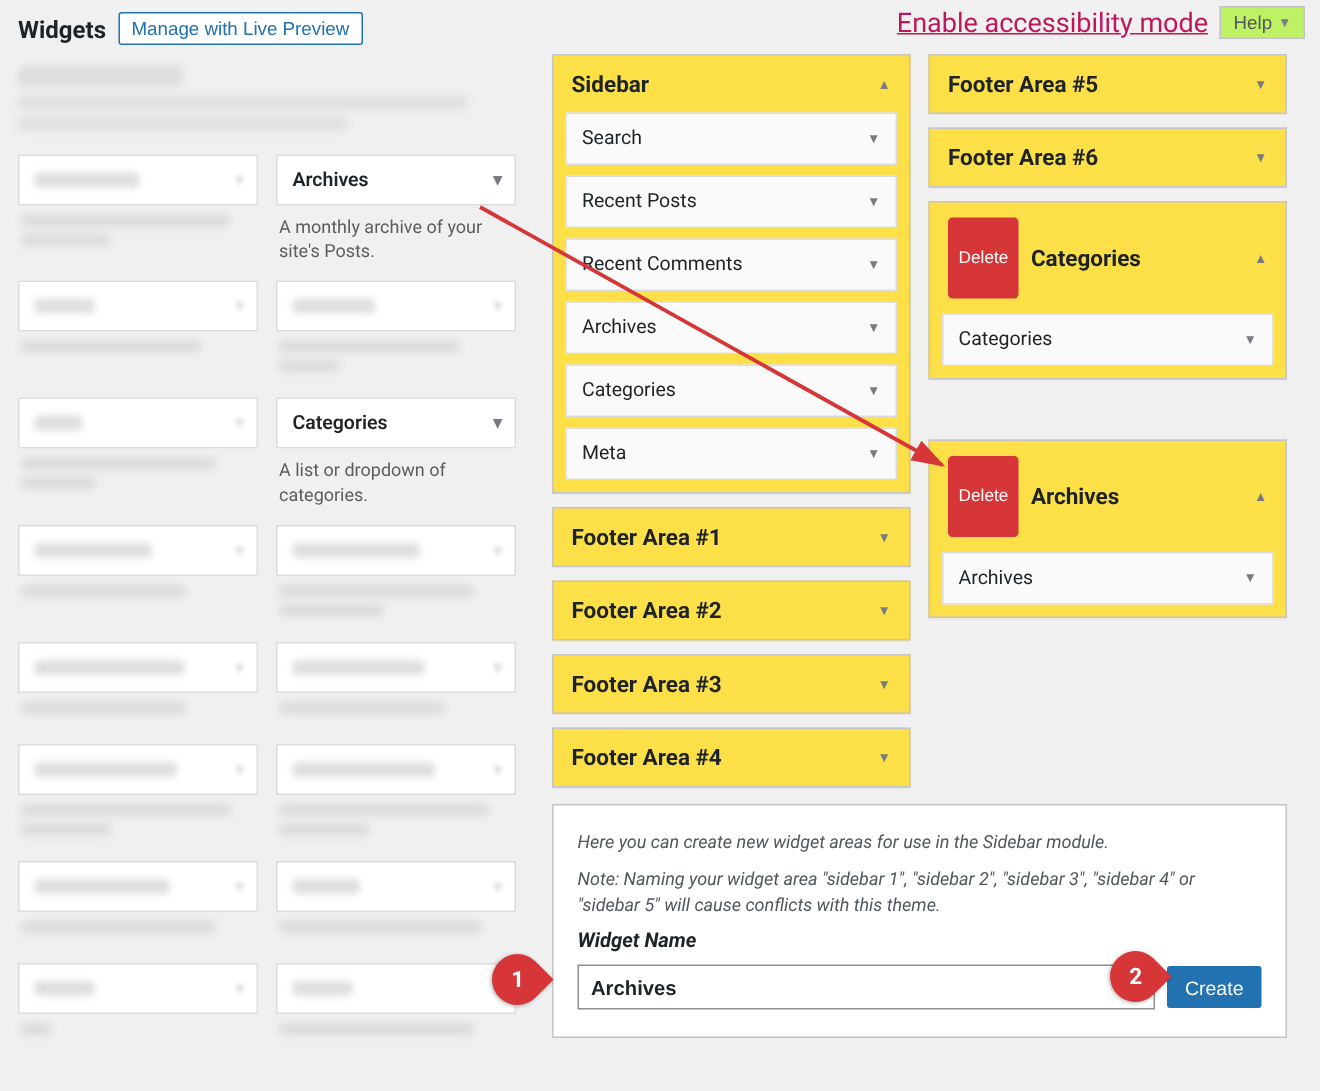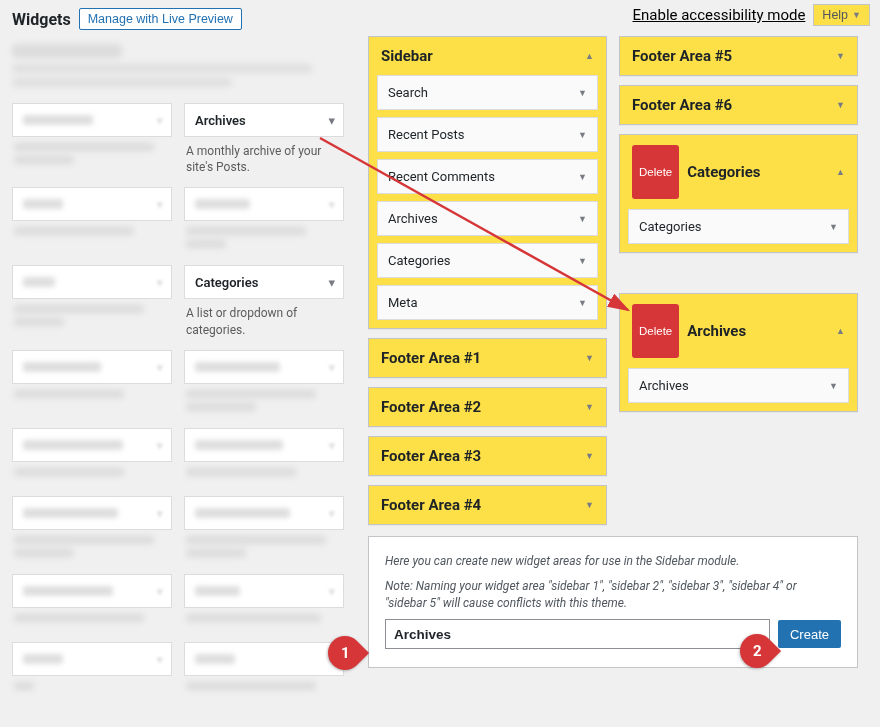--- a/index.html
+++ b/index.html
@@ -15,27 +15,27 @@
   }
   .topbar {
     position: absolute;
     top: 0; right: 0;
     padding: 4px 10px 0 0;
     display: flex;
     gap: 8px;
     align-items: center;
   }
   .accessibility-link {
-    color: #000000;
+    color: #be185d;
     text-decoration: underline;
-    font-size: 15px;
+    font-size: 18px;
     cursor: pointer;
   }
   .help-btn {
-    background: #fde047;
+    background: #bef264;
     border: 1px solid #c3c4c7;
     color: #50575e;
     padding: 3px 8px;
     font-size: 12.5px;
     cursor: pointer;
     display: flex;
     align-items: center;
     gap: 4px;
   }
   .heading-row {
@@ -517,20 +517,21 @@
                 <span class="tri">▼</span>
               </div>
           </div>
         </div>
       </div>
     </div>
 
     <div class="create-panel">
       <div class="note">Here you can create new widget areas for use in the Sidebar module.</div>
       <div class="note">Note: Naming your widget area "sidebar 1", "sidebar 2", "sidebar 3", "sidebar 4" or "sidebar 5" will cause conflicts with this theme.</div>
+      <div class="wn-label">Widget Name</div>
       <div class="create-row">
         <input type="text" value="Archives" style="">
         <button class="create-btn">Create</button>
       </div>
     </div>
   </div>
 </div>
 
 <svg class="arrow" width="340" height="200">
   <defs>

